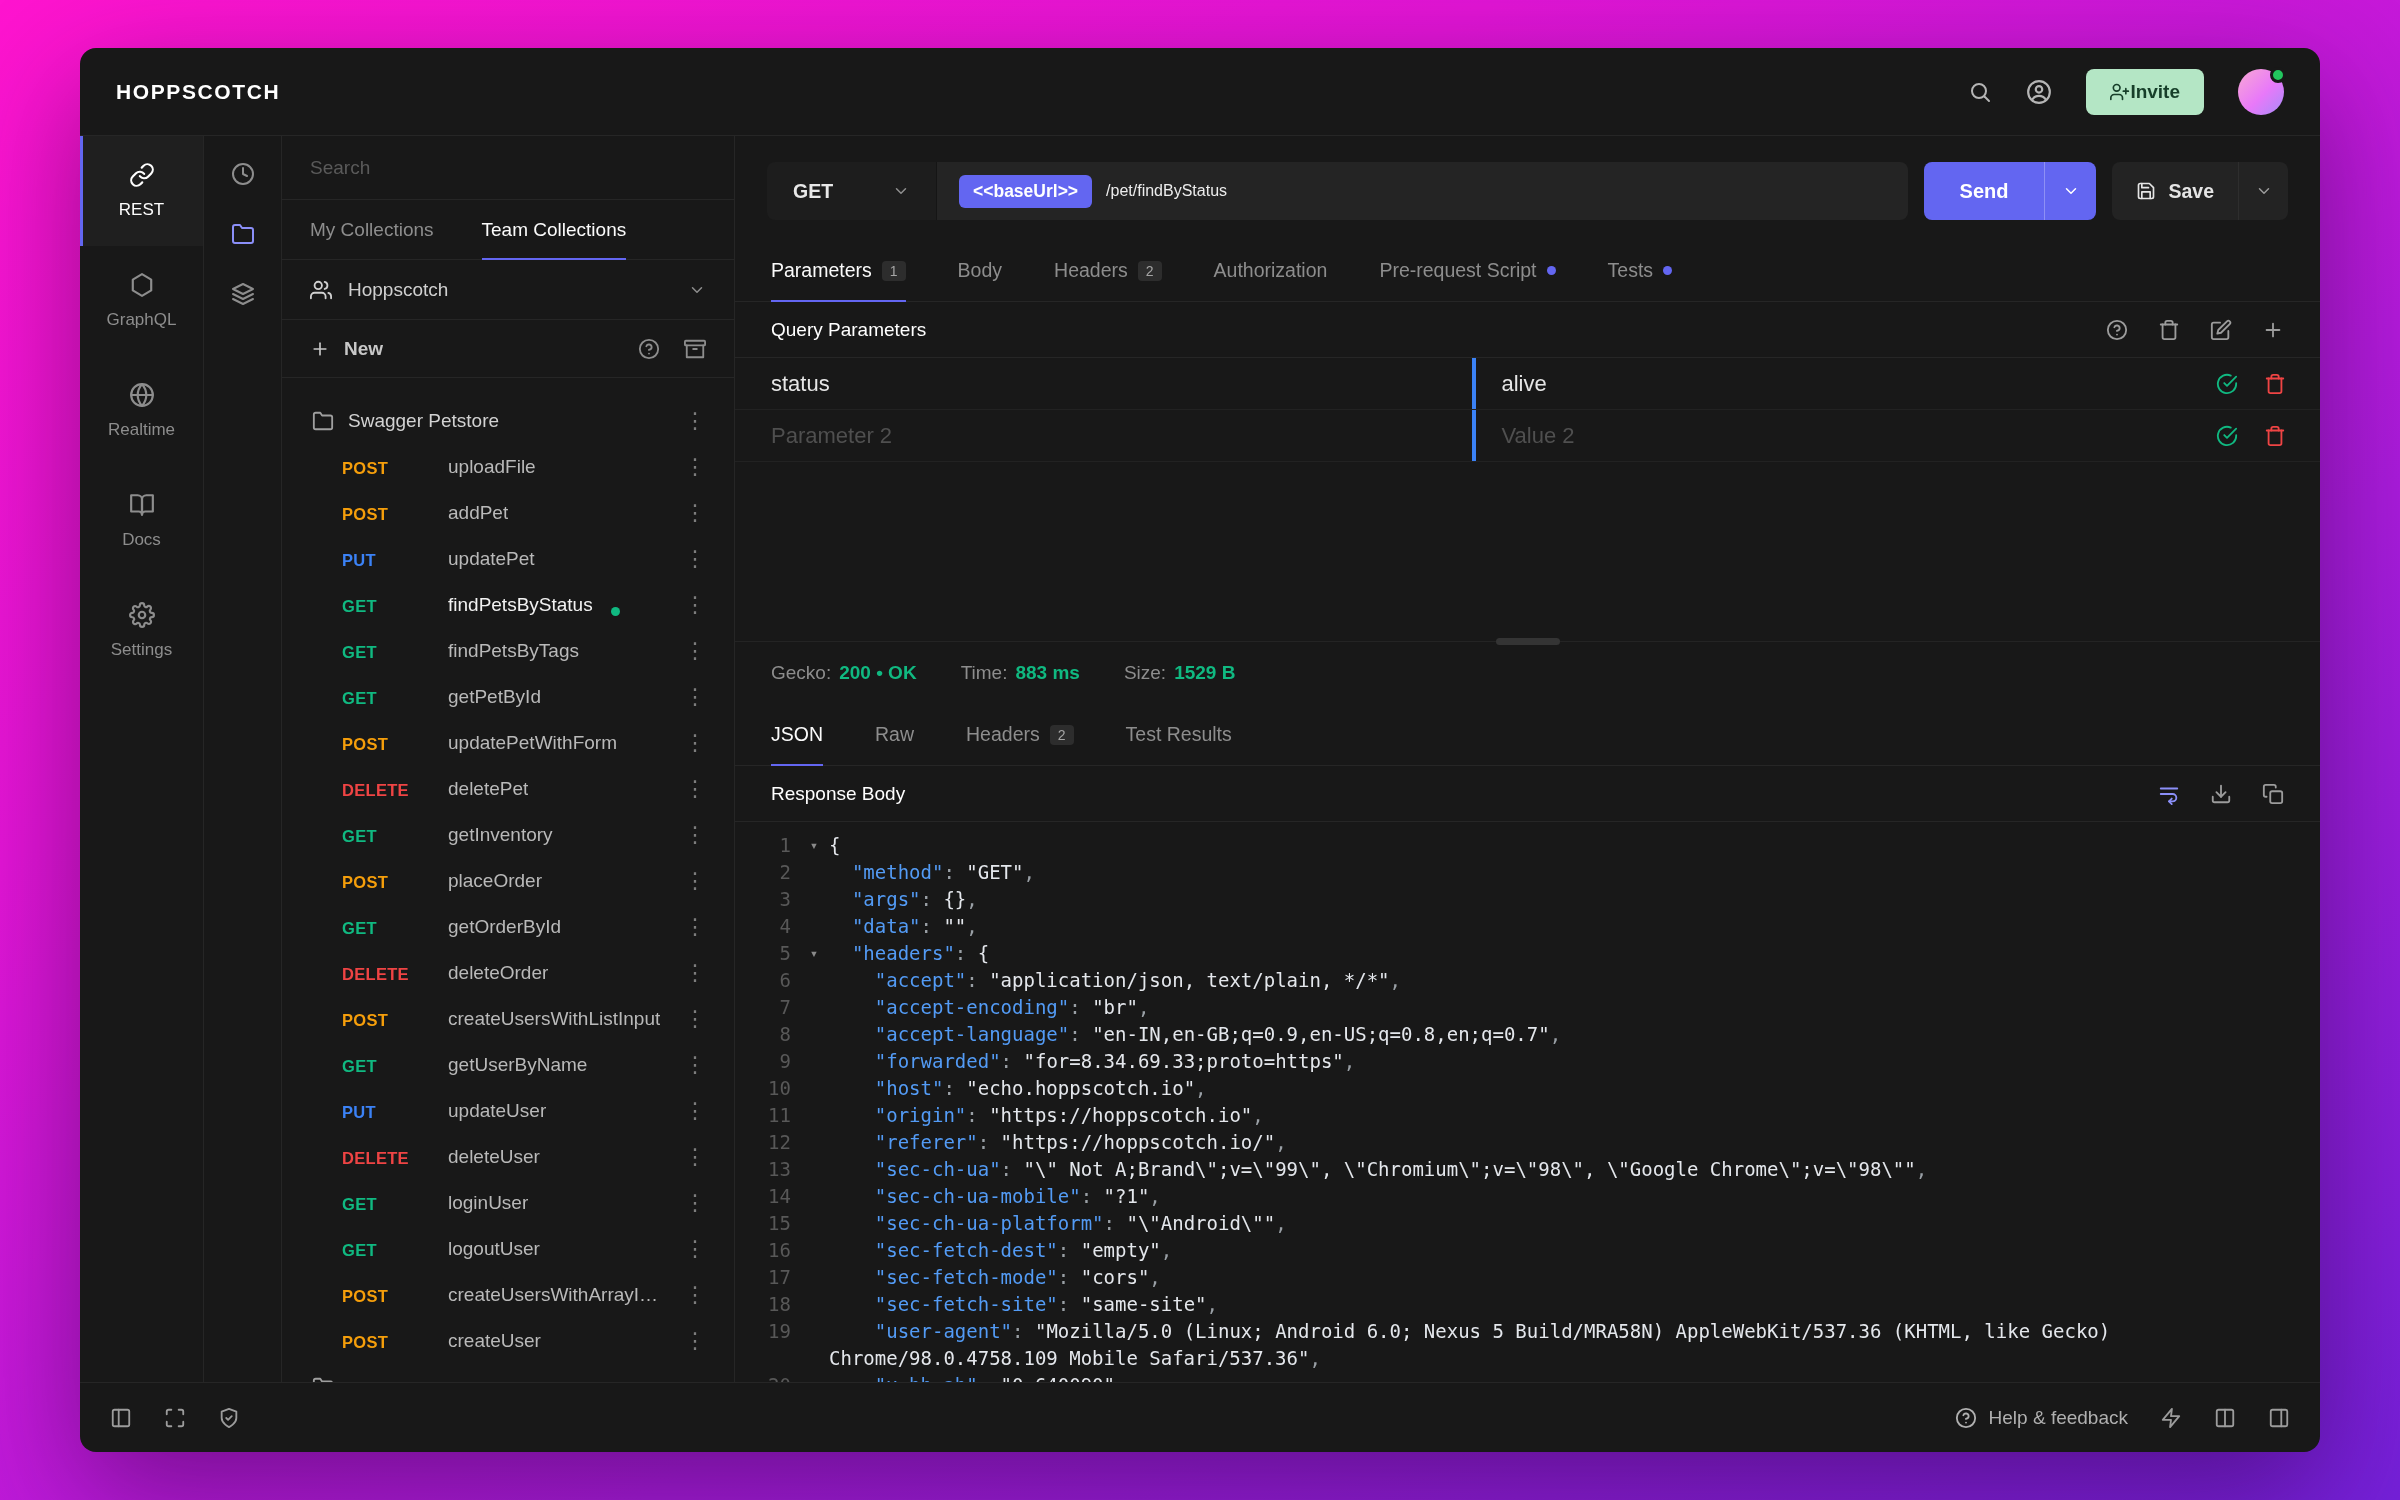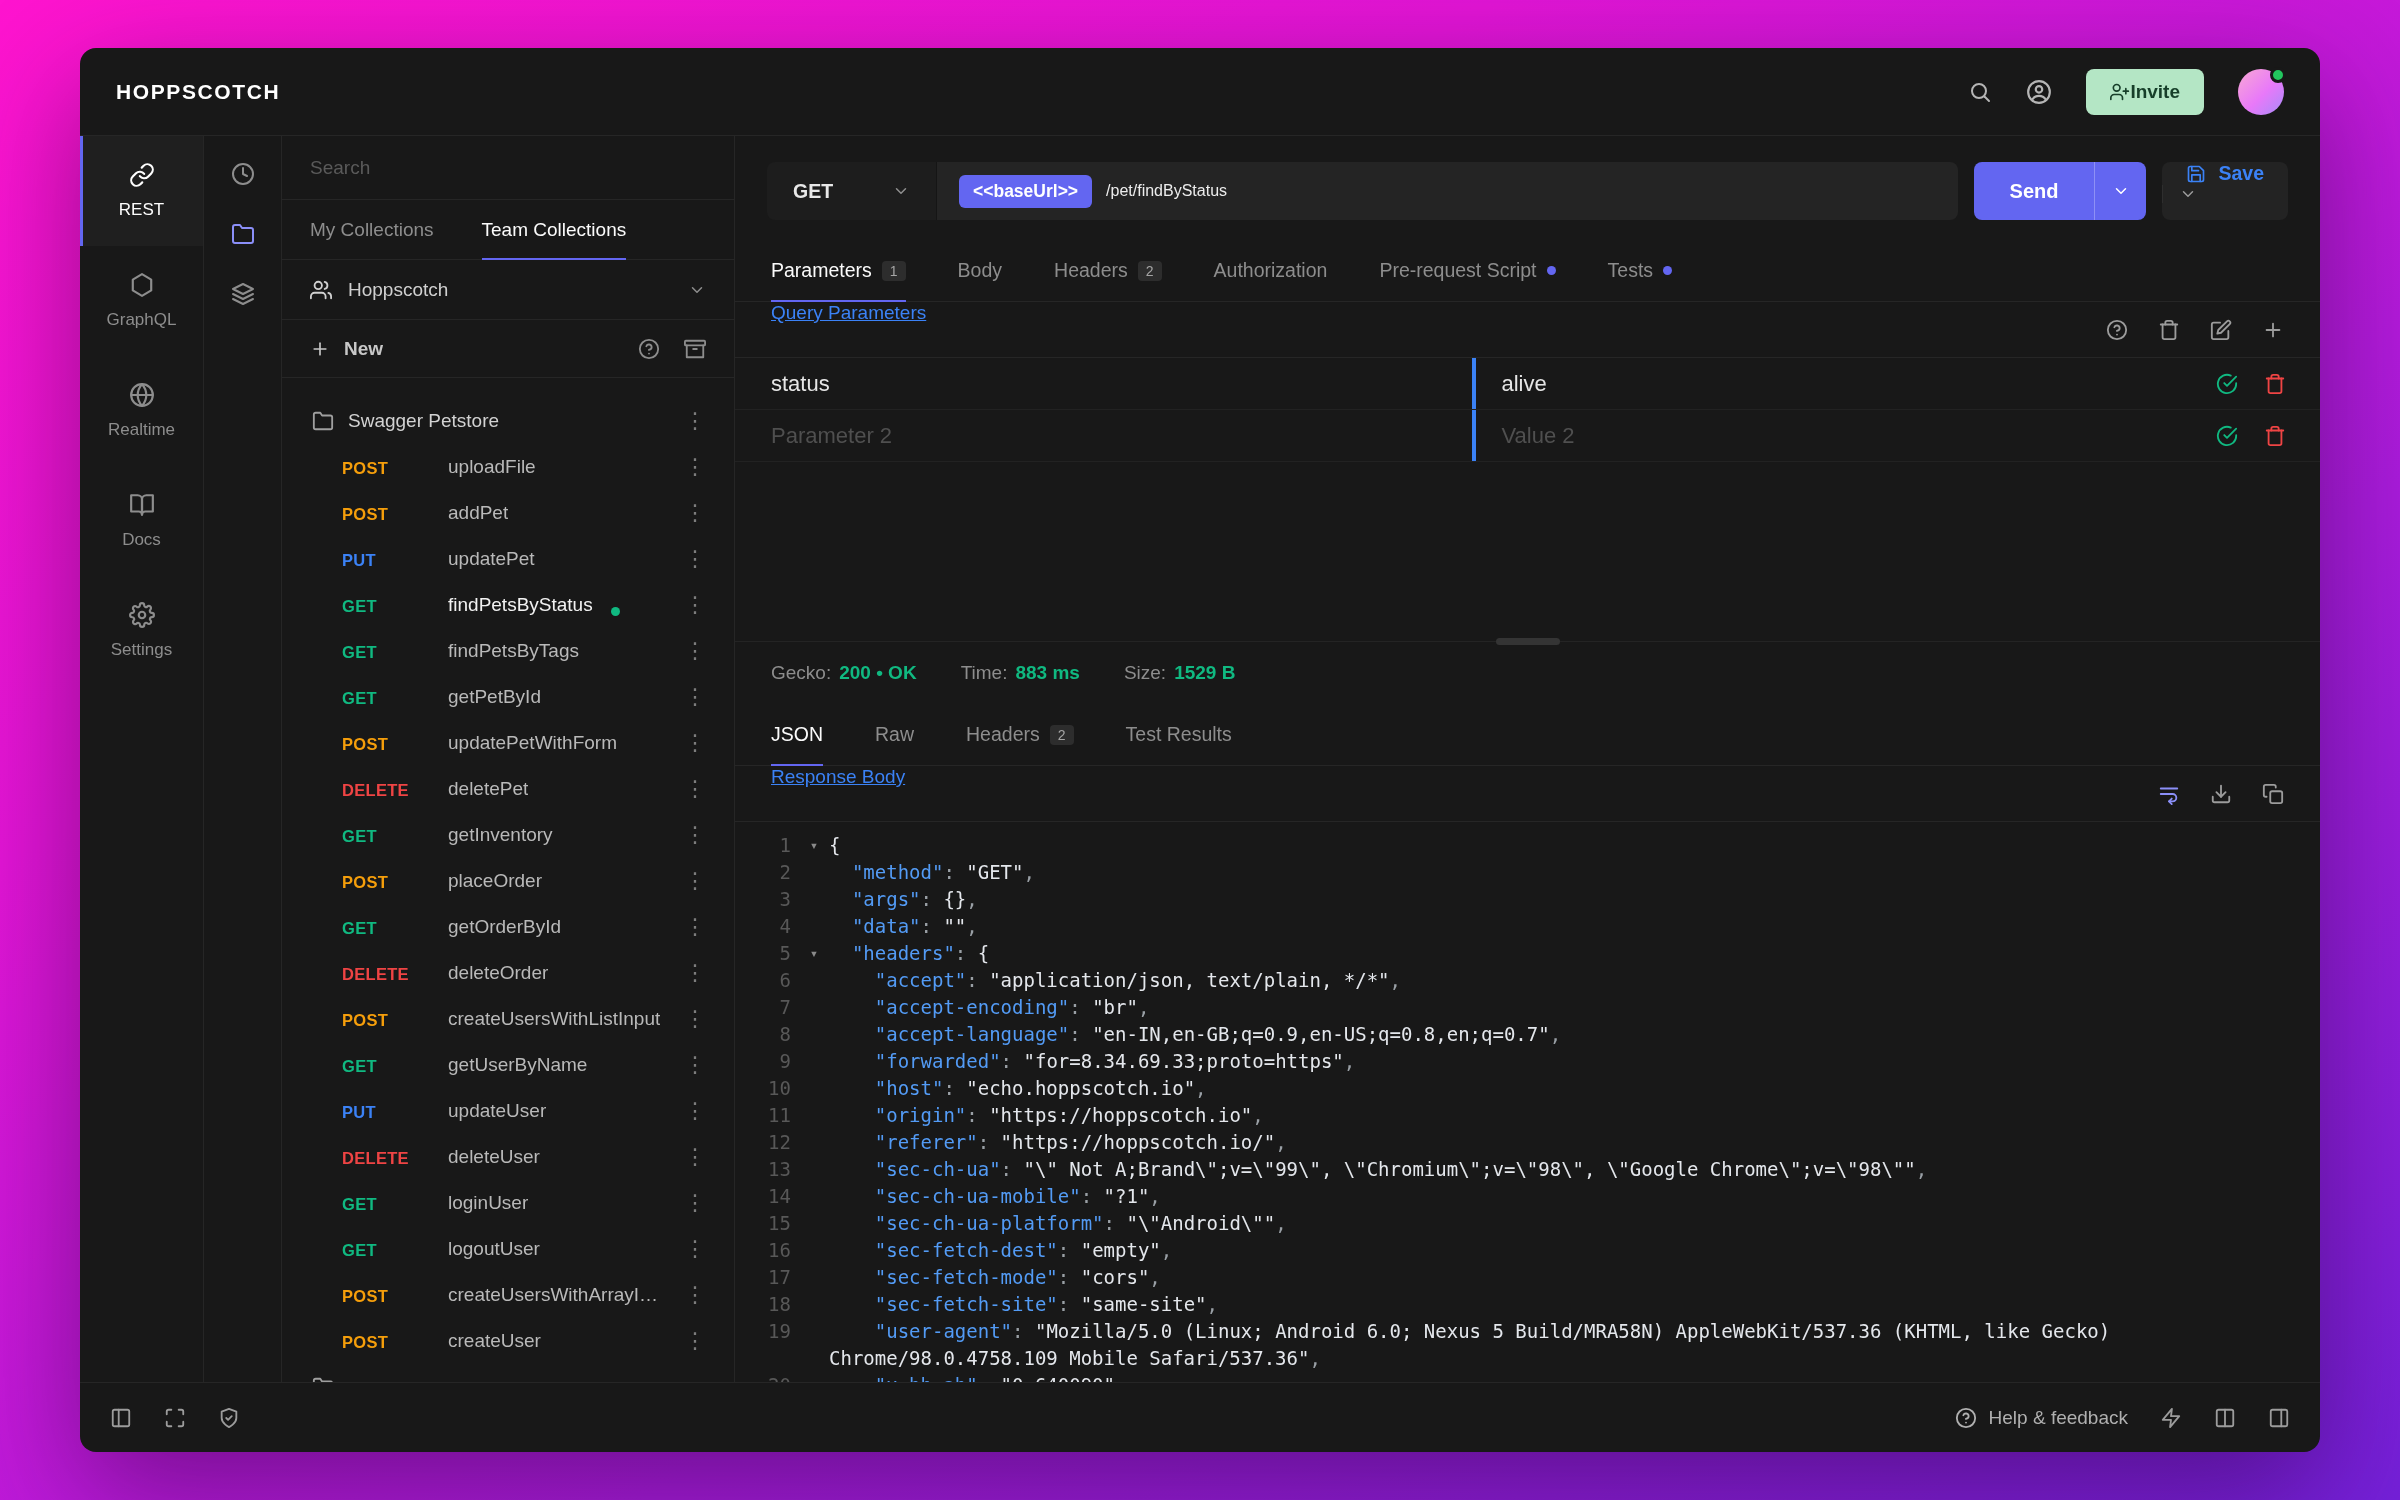--- a/index.html
+++ b/index.html
@@ -94,36 +94,36 @@
     min-width:0;cursor:text;}
   .chip{background:var(--accent);color:#fff;font-size:17.5px;font-weight:600;padding:6px 14px;
     border-radius:6px;white-space:nowrap;}
   .url-path{color:#ededed;font-size:16px;white-space:nowrap;}
   .send-btn{height:58px;display:flex;background:var(--accent);border-radius:8px;overflow:hidden;
     color:#fff;cursor:pointer;}
   .send-label{display:flex;align-items:center;padding:0 36px;font-size:20px;font-weight:700;}
   .send-caret{width:52px;display:flex;align-items:center;justify-content:center;
     border-left:1px solid rgba(255,255,255,.28);}
   .save-btn{height:58px;display:flex;background:#232323;border-radius:8px;overflow:hidden;
-    color:#3b82f6;cursor:pointer;flex-direction:column;}
+    color:#e5e5e5;cursor:pointer;}
   .save-main{display:flex;align-items:center;gap:12px;padding:0 24px;font-size:19.5px;font-weight:600;}
   .save-caret{width:50px;display:flex;align-items:center;justify-content:center;
     border-left:1px solid #2e2e2e;color:#9a9a9a;}
   
   .tabs-row{display:flex;align-items:center;height:62px;flex:0 0 62px;padding:0 36px;gap:52px;
     border-bottom:1px solid var(--border);}
   .tab{height:100%;display:flex;align-items:center;gap:10px;position:relative;cursor:pointer;
     font-size:19.5px;color:#8d8d8d;}
   .tab.active{color:#fbfbfb;}
   .tab.active::after{content:"";position:absolute;left:0;right:0;bottom:-1px;height:2px;background:var(--accent);}
   .badge{background:#2d2d2d;color:#a5a5a5;font-size:14px;padding:3px 8px;border-radius:4px;line-height:1;}
   .dot{width:9px;height:9px;border-radius:50%;background:var(--accent);}
   
-  .section-header{display:flex;height:56px;flex:0 0 56px;padding:0 36px;
-    border-bottom:1px solid var(--border);color:#3b82f6;font-size:19px;text-decoration:underline;}
+  .section-header{display:flex;align-items:center;height:56px;flex:0 0 56px;padding:0 36px;
+    border-bottom:1px solid var(--border);color:#ffffff;font-size:19px;}
   .section-actions{margin-left:auto;display:flex;align-items:center;gap:30px;color:#9c9c9c;}
   
   .param-row{display:flex;height:52px;flex:0 0 52px;border-bottom:1px solid #222;font-size:22px;}
   .param-cell{display:flex;align-items:center;}
   .param-cell.key{flex:1;padding:0 36px;color:#e6e6e6;min-width:0;}
   .param-cell.value{flex:1;padding:0 26px;border-left:4px solid #3b82f6;color:#e6e6e6;min-width:0;}
   .param-actions{flex:0 0 128px;display:flex;align-items:center;justify-content:flex-end;gap:26px;padding-right:34px;}
   .param-row.ghost .param-cell{color:#4f4f4f;}
   .main-fill{flex:1;}
   .splitter{position:relative;border-top:1px solid #242424;height:0;cursor:row-resize;}

